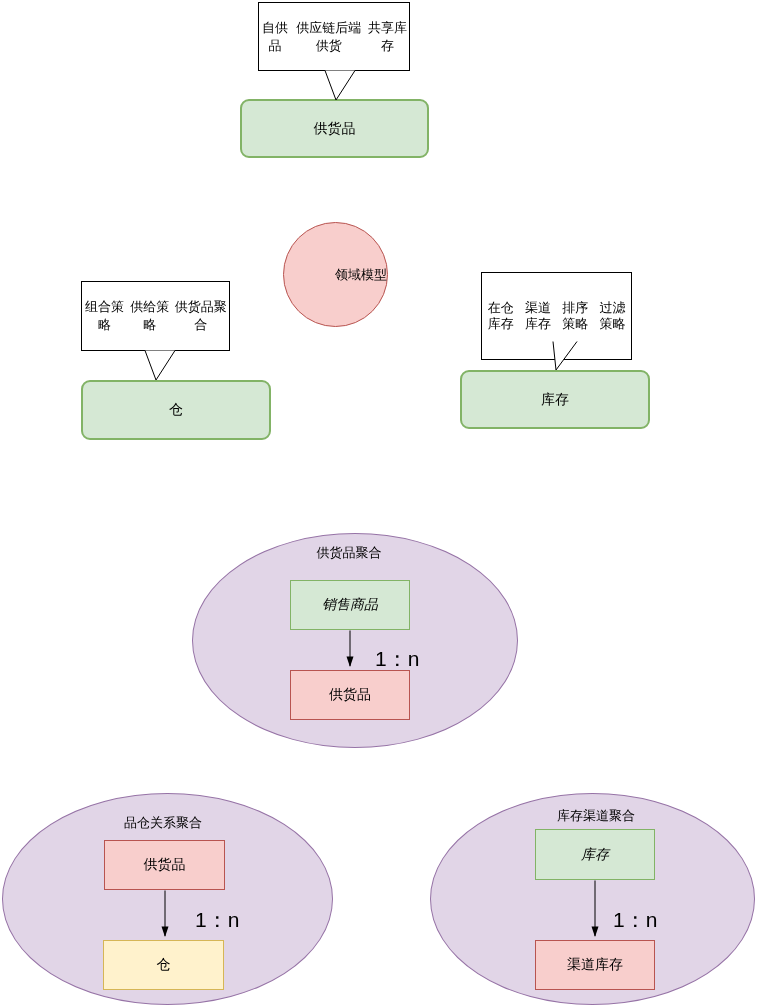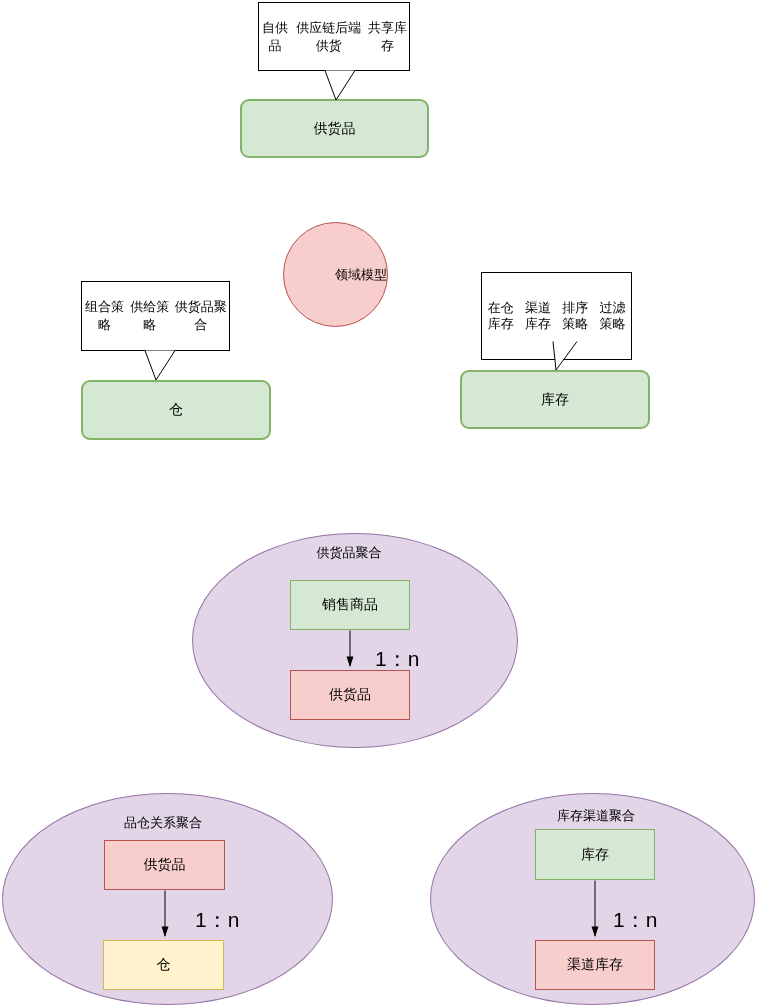--- a/index.html
+++ b/index.html
@@ -67,21 +67,21 @@
   
   .box {
     position: absolute;
     border: 1px solid #000;
     display: flex;
     align-items: center;
     justify-content: center;
     font-size: 14px;
     box-sizing: border-box;
   }
-  .box.green  { background: #d5e8d4; border-color: #82b366; }
+  .box.green  { background: #d5e8d4; border-color: #82b366; font-style: italic; }
   .box.red    { background: #f8cecc; border-color: #b85450; }
   .box.yellow { background: #fff2cc; border-color: #d6b656; }
   .rel-label {
     position: absolute;
     font-size: 21px;
     white-space: nowrap;
   }
   svg.overlay {
     position: absolute;
     left: 0; top: 0;

